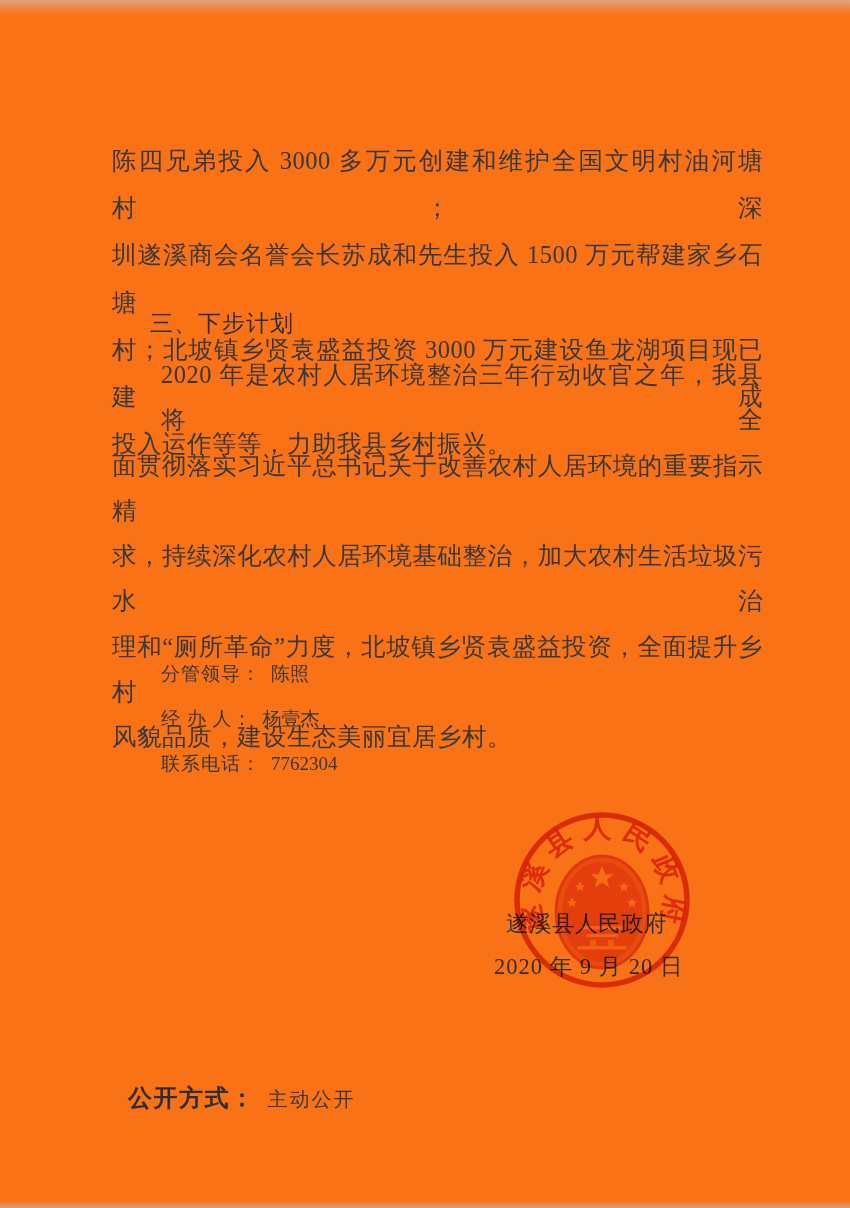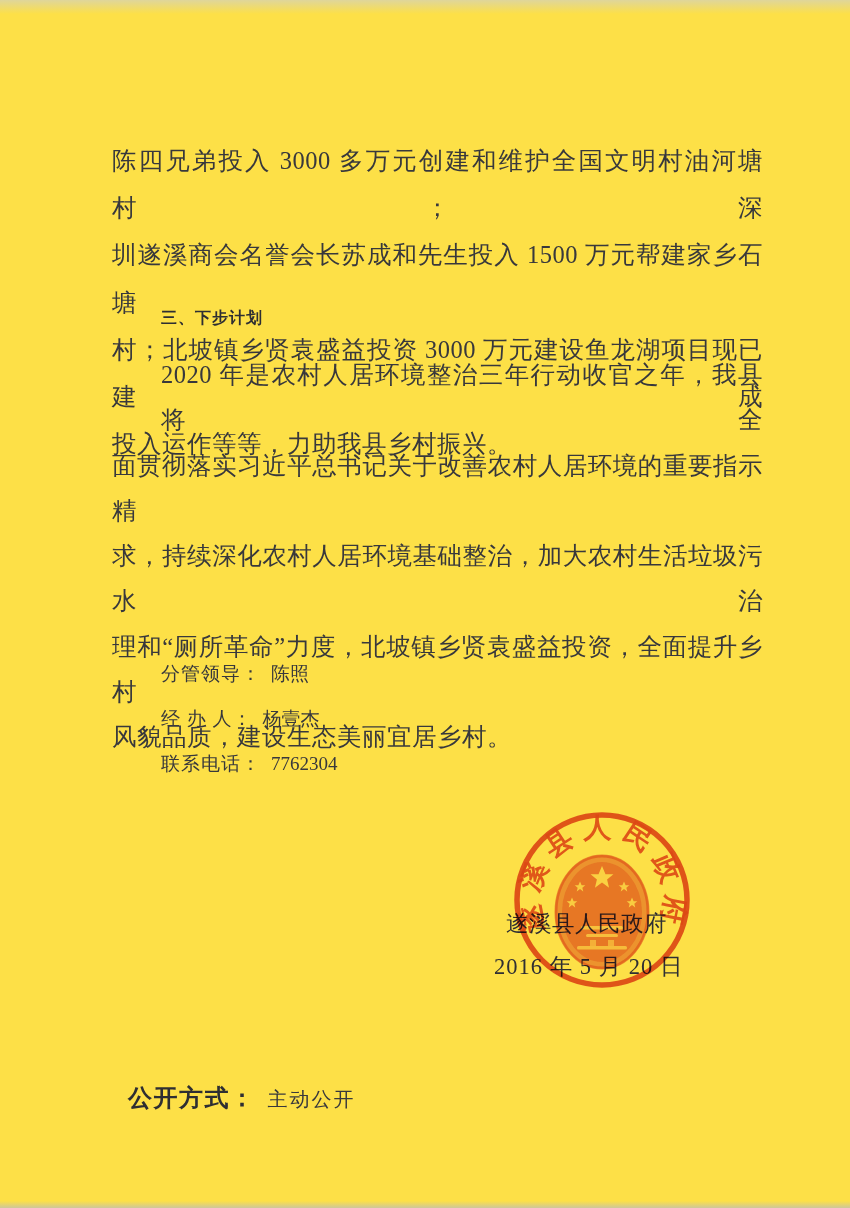--- a/index.html
+++ b/index.html
@@ -1,21 +1,21 @@
 <!DOCTYPE html>
 <html><head>
 <meta charset="utf-8">
 <style>
   html,body { margin:0; padding:0; background:#e8e8e8; }
   .page {
     position: relative;
     width: 850px;
     height: 1208px;
     margin: 0 auto;
-    background: #fde047;
+    background: #f97316;
     overflow: hidden;
     font-family: "Liberation Serif", serif;
     color: #35353a;
   }
   .scan-shadow-top {
     position:absolute; top:0; left:0; width:850px; height:14px;
     background: linear-gradient(to bottom, rgba(198,205,224,0.55), rgba(198,205,224,0));
     pointer-events:none;
   }
   .scan-shadow-bottom {
@@ -27,23 +27,23 @@
     position:absolute; left:112px; width:651px;
     font-size: 24.5px; letter-spacing: 0.5px;
     color:#38383c;
   }
   .para1 { top:137px; line-height:47.2px; }
   .para2 { top:352px; line-height:45.3px; }
   .jline { text-align: justify; text-align-last: justify; }
   .jline-last { text-align: justify; text-align-last: left; }
   .indent2 { padding-left: 49px; }
   .section-heading {
-    position:absolute; left:161px; top:308px;
+    position:absolute; left:150px; top:308px;
     font-family:"Liberation Sans", sans-serif;
-    font-weight:700; font-size:16px; letter-spacing:1px;
+    font-weight:400; font-size:23px; letter-spacing:1px;
     color:#2e2e32;
   }
   .contacts {
     position:absolute; left:161px; top:651px;
     font-size:19px; color:#38383c;
   }
   .contact-row { height:45px; line-height:45px; }
   .contact-label { letter-spacing:1px; }
   .contact-value { margin-left: 10px; }
   .signature-org {
@@ -108,21 +108,21 @@
     </div>
     <div class="contact-row">
       <span class="contact-label">经 办 人：</span><span class="contact-value">杨壹杰</span>
     </div>
     <div class="contact-row">
       <span class="contact-label">联系电话：</span><span class="contact-value">7762304</span>
     </div>
   </div>
 
   <div class="signature-org">遂溪县人民政府</div>
-  <div class="signature-date">2016 年 5 月 20 日</div>
+  <div class="signature-date">2020 年 9 月 20 日</div>
 
   <div class="seal-wrap">
     <svg width="200" height="205" viewBox="0 0 200 205">
       <defs>
         <path id="sealArc" d="M 40.8 121.5 A 63 63 0 1 1 159.2 121.5" fill="none"></path>
       </defs>
 
       <circle cx="100" cy="100" r="85" fill="none" stroke="#dc4437" stroke-width="5.5" opacity="0.92"></circle>
 
       <text class="seal-circ-text" fill="#dc4437" opacity="0.9">

